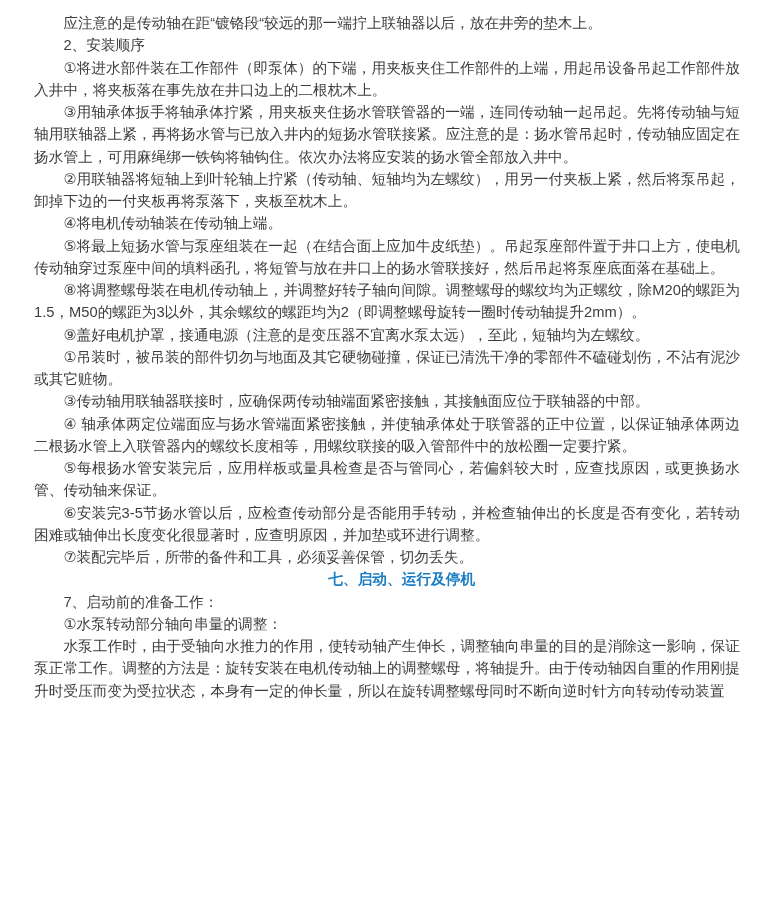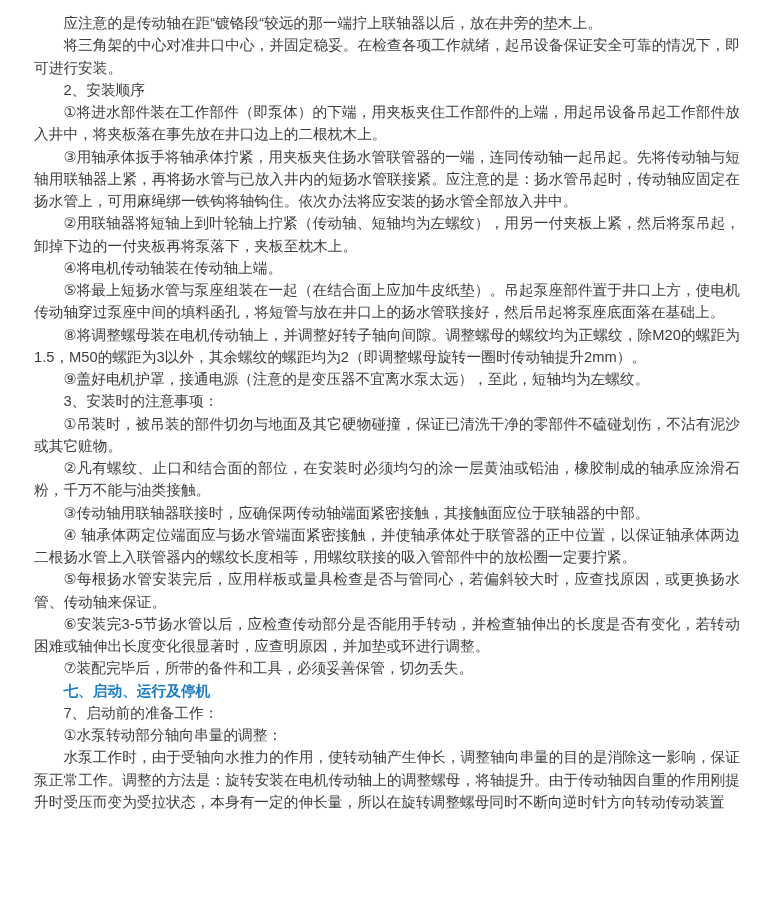--- a/index.html
+++ b/index.html
@@ -28,41 +28,38 @@
     font-size: 14.7px;
     line-height: 22.25px;
     color: var(--text, #3d3d3d);
     text-align: justify;
     text-indent: 2em;
     word-break: break-all;
   }
   .para.section-heading {
     color: var(--accent, #1b7cc4);
     font-weight: bold;
-    text-align: left;
+    text-align: center;
   }
 </style>
 </head>
 <body>
 
 <main class="page">
   <article class="doc">
       <p class="para body">应注意的是传动轴在距“镀铬段“较远的那一端拧上联轴器以后，放在井旁的垫木上。</p>
-      <p class="para body">将三角架的中心对准井口中心，并固定稳妥。在检查各项工作就绪，起吊设备保证安全可靠的情况下，即可进行安装。</p>
       <p class="para body">2、安装顺序</p>
       <p class="para body">①将进水部件装在工作部件（即泵体）的下端，用夹板夹住工作部件的上端，用起吊设备吊起工作部件放入井中，将夹板落在事先放在井口边上的二根枕木上。</p>
       <p class="para body">③用轴承体扳手将轴承体拧紧，用夹板夹住扬水管联管器的一端，连同传动轴一起吊起。先将传动轴与短轴用联轴器上紧，再将扬水管与已放入井内的短扬水管联接紧。应注意的是：扬水管吊起时，传动轴应固定在扬水管上，可用麻绳绑一铁钩将轴钩住。依次办法将应安装的扬水管全部放入井中。</p>
       <p class="para body">②用联轴器将短轴上到叶轮轴上拧紧（传动轴、短轴均为左螺纹），用另一付夹板上紧，然后将泵吊起，卸掉下边的一付夹板再将泵落下，夹板至枕木上。</p>
       <p class="para body">④将电机传动轴装在传动轴上端。</p>
       <p class="para body">⑤将最上短扬水管与泵座组装在一起（在结合面上应加牛皮纸垫）。吊起泵座部件置于井口上方，使电机传动轴穿过泵座中间的填料函孔，将短管与放在井口上的扬水管联接好，然后吊起将泵座底面落在基础上。</p>
       <p class="para body">⑧将调整螺母装在电机传动轴上，并调整好转子轴向间隙。调整螺母的螺纹均为正螺纹，除M20的螺距为1.5，M50的螺距为3以外，其余螺纹的螺距均为2（即调整螺母旋转一圈时传动轴提升2mm）。</p>
       <p class="para body">⑨盖好电机护罩，接通电源（注意的是变压器不宜离水泵太远），至此，短轴均为左螺纹。</p>
-      <p class="para body">3、安装时的注意事项：</p>
       <p class="para body">①吊装时，被吊装的部件切勿与地面及其它硬物碰撞，保证已清洗干净的零部件不磕碰划伤，不沾有泥沙或其它赃物。</p>
-      <p class="para body">②凡有螺纹、止口和结合面的部位，在安装时必须均匀的涂一层黄油或铅油，橡胶制成的轴承应涂滑石粉，千万不能与油类接触。</p>
       <p class="para body">③传动轴用联轴器联接时，应确保两传动轴端面紧密接触，其接触面应位于联轴器的中部。</p>
       <p class="para body">④ 轴承体两定位端面应与扬水管端面紧密接触，并使轴承体处于联管器的正中位置，以保证轴承体两边二根扬水管上入联管器内的螺纹长度相等，用螺纹联接的吸入管部件中的放松圈一定要拧紧。</p>
       <p class="para body">⑤每根扬水管安装完后，应用样板或量具检查是否与管同心，若偏斜较大时，应查找原因，或更换扬水管、传动轴来保证。</p>
       <p class="para body">⑥安装完3-5节扬水管以后，应检查传动部分是否能用手转动，并检查轴伸出的长度是否有变化，若转动困难或轴伸出长度变化很显著时，应查明原因，并加垫或环进行调整。</p>
       <p class="para body">⑦装配完毕后，所带的备件和工具，必须妥善保管，切勿丢失。</p>
       <p class="para section-heading">七、启动、运行及停机</p>
       <p class="para body">7、启动前的准备工作：</p>
       <p class="para body">①水泵转动部分轴向串量的调整：</p>
       <p class="para body">水泵工作时，由于受轴向水推力的作用，使转动轴产生伸长，调整轴向串量的目的是消除这一影响，保证泵正常工作。调整的方法是：旋转安装在电机传动轴上的调整螺母，将轴提升。由于传动轴因自重的作用刚提升时受压而变为受拉状态，本身有一定的伸长量，所以在旋转调整螺母同时不断向逆时针方向转动传动装置</p>
     </article>

